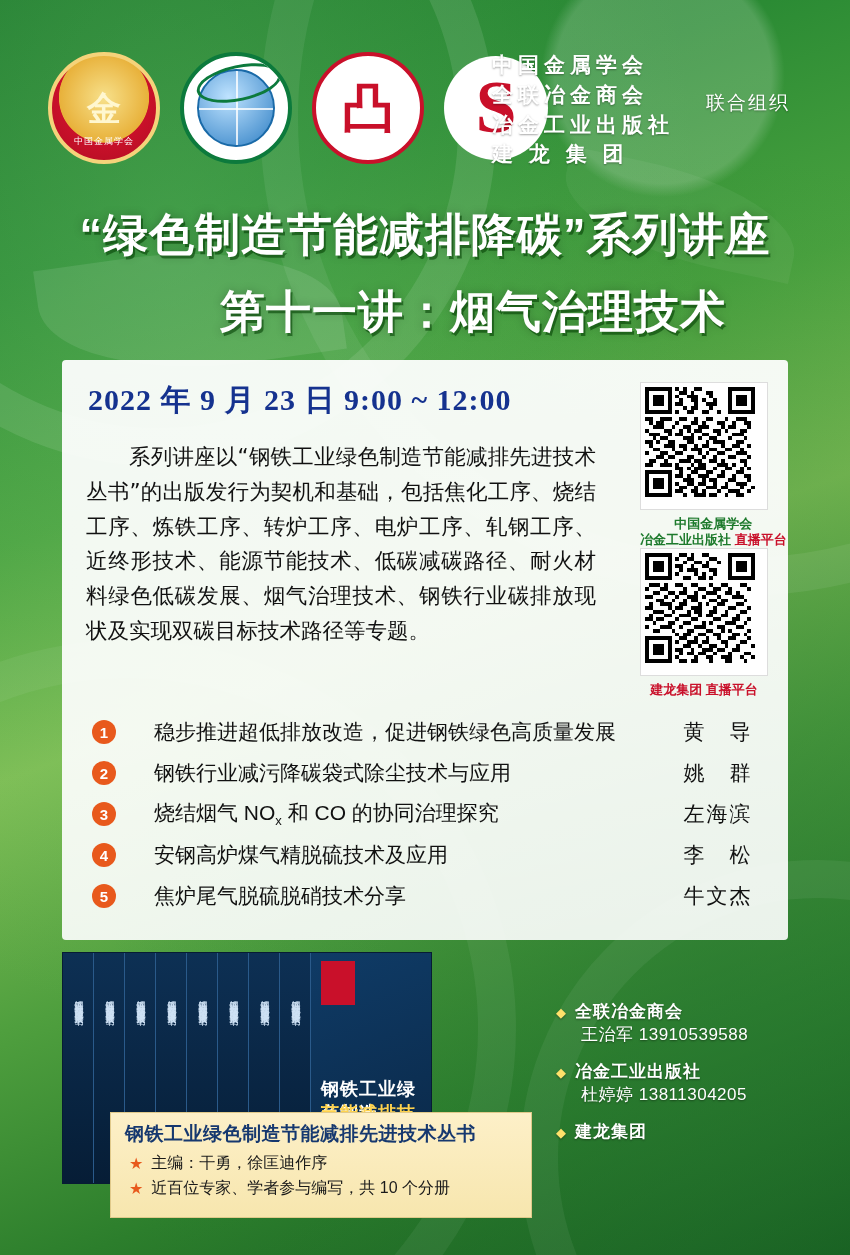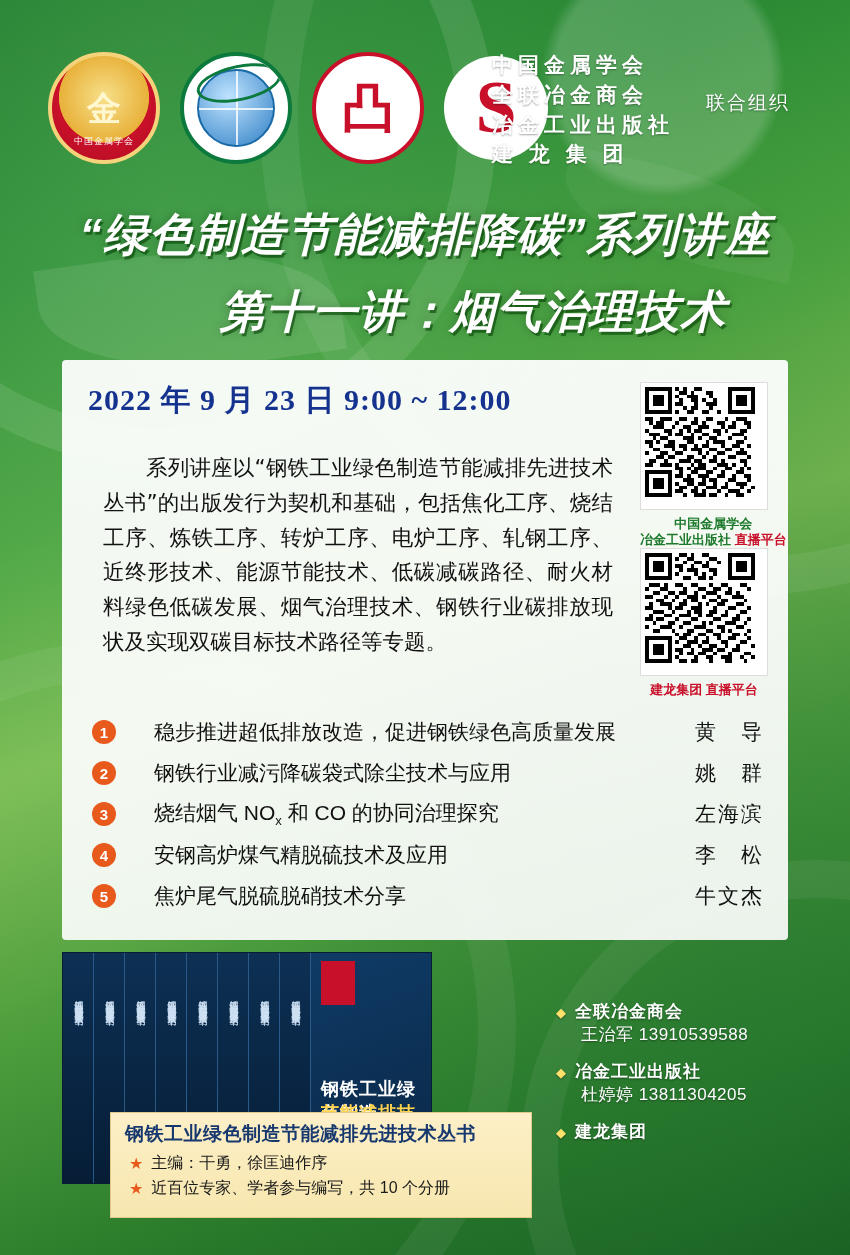--- a/index.html
+++ b/index.html
@@ -53,55 +53,53 @@
 
   .org{position:absolute;left:492px;top:6px;color:#fff;font-size:21px;line-height:1.42;letter-spacing:5px;font-weight:bold;text-shadow:0 1px 2px rgba(0,0,0,.35);}
   .joint{position:absolute;left:706px;top:46px;color:#fff;font-size:19px;font-weight:normal;letter-spacing:2px;text-shadow:0 1px 2px rgba(0,0,0,.35);}
 
   
   .title1,.title2{
     position:absolute;width:850px;text-align:center;color:#fff;font-weight:bold;
     font-family:"Liberation Sans","DejaVu Sans",sans-serif;
     text-shadow:2px 3px 0 rgba(0,60,0,.55), 0 0 10px rgba(0,0,0,.25);
     letter-spacing:1px;
-    font-style:italic;
   }
   .title1{top:205px;font-size:45px;}
   .title2{top:282px;font-size:45px;padding-left:48px;}
 
   .datetime{
     position:absolute;left:88px;top:380px;color:#15328f;font-weight:bold;font-size:30px;
     font-family:"Liberation Serif","DejaVu Serif",serif;letter-spacing:1px;
   }
 
   .intro{
-    position:absolute;left:86px;top:451px;width:510px;
+    position:absolute;left:86px;top:440px;width:510px;
     font-size:21.5px;line-height:1.62;color:#111;text-align:justify;text-indent:2em;
     font-family:"DejaVu Sans","Liberation Sans",sans-serif;
-    margin-left:17px;
   }
 
   
   .qrbox{position:absolute;}
   .qr{width:118px;height:118px;background:#fff;padding:4px;border:1px solid #ddd;}
   .qr svg{display:block;}
   .qrcap{margin-top:6px;text-align:center;line-height:1.25;font-size:13px;}
   .qrcap .a{color:#1d7a2c;font-weight:bold;}
   .qrcap .b{color:#c9102a;font-weight:bold;font-family:Liberation Mono, monospace;}
   .qr1{left:640px;top:382px;}
   .qr2{left:640px;top:548px;}
 
   
   .talks{position:absolute;left:92px;top:718px;width:672px;}
   .talk{display:flex;align-items:center;margin-bottom:13px;height:28px;}
   .num{width:24px;height:24px;border-radius:50%;background:#e8591c;color:#fff;font-size:15px;
        display:flex;align-items:center;justify-content:center;font-weight:bold;margin-right:14px;flex:0 0 auto;}
   .tname{font-size:21px;color:#111;flex:1 1 auto;white-space:nowrap;margin-left:24px;}
   .tname sub{font-size:13px;}
-  .speaker{font-size:21px;color:#111;width:92px;text-align:right;letter-spacing:2px;}
+  .speaker{font-size:21px;color:#111;width:92px;text-align:center;letter-spacing:2px;}
 
   
   .books{position:absolute;left:62px;top:952px;width:368px;height:230px;
     background:linear-gradient(90deg,#0e2a4d 0%,#123a63 40%,#0f3257 70%,#0b2748 100%);
     display:flex;overflow:hidden;border:1px solid #071c33;}
   .spine{flex:0 0 30px;height:100%;background:linear-gradient(180deg,#0d3054,#061d36);border-right:1px solid #2a5a8a;
          position:relative;}
   .spine span{position:absolute;left:9px;top:40px;writing-mode:vertical-rl;color:#cfe2f5;font-size:9px;letter-spacing:1px;white-space:nowrap;}
   .bookface{flex:1 1 auto;background:linear-gradient(160deg,#0f3b66,#0a2746);padding:10px 8px;position:relative;}
   .bookface .redblk{position:absolute;left:10px;top:8px;width:34px;height:44px;background:#c9102a;}

